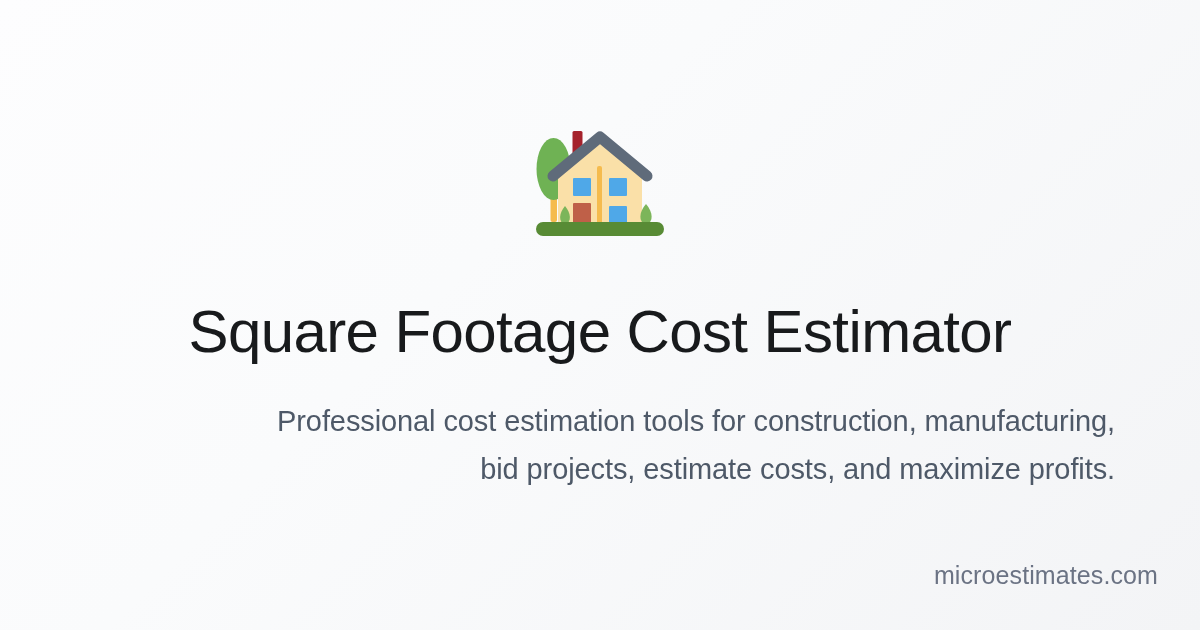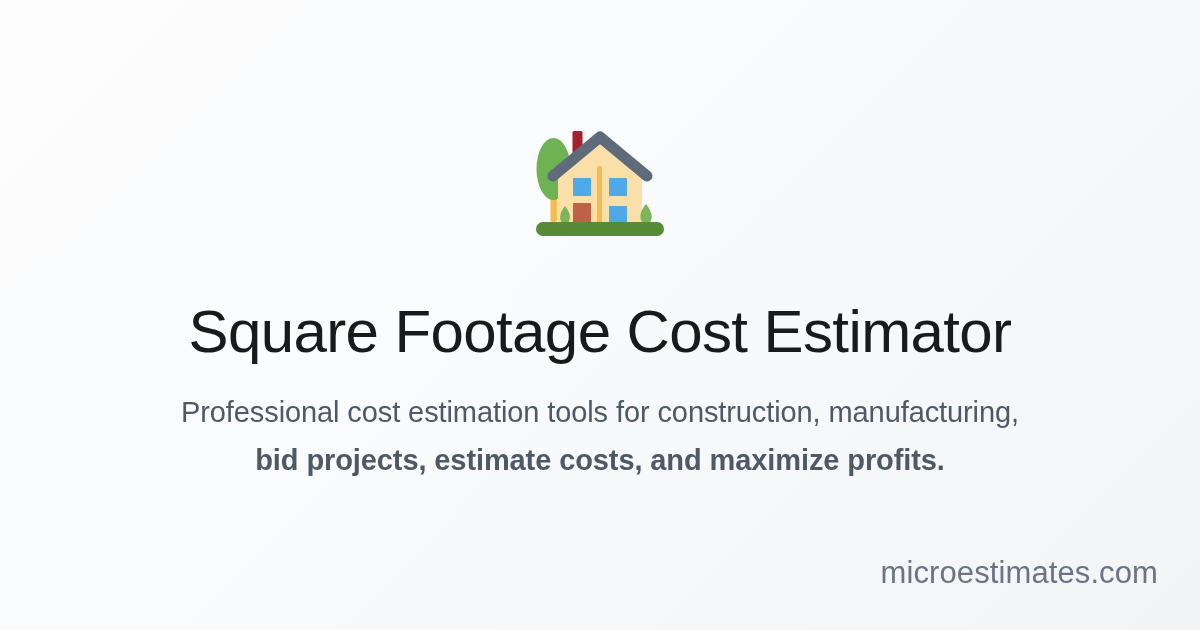--- a/index.html
+++ b/index.html
@@ -36,52 +36,52 @@
     justify-content: center;
   }
   .house-icon {
     display: block;
     width: 150px;
     height: 130px;
   }
 
   
   .headline {
-    margin: 0;
+    margin: 9px;
     padding: 0 60px;
     width: 100%;
     box-sizing: border-box;
     text-align: center;
     font-size: 60px;
     line-height: 1.06;
     font-weight: 400;
     letter-spacing: -0.6px;
     color: #181a1c;
     margin-top: 52px;
   }
 
   
   .subtitle {
     margin: 12px;
     margin-top: 24px;
     width: 1030px;
-    text-align: center;
+    text-align: right;
     font-size: 29px;
     line-height: 48px;
     font-weight: 400;
     color: #4e5968;
     letter-spacing: -0.1px;
   }
 
   
   .domain {
     position: absolute;
     right: 42px;
     bottom: 42px;
-    font-size: 31px;
+    font-size: 25px;
     line-height: 1;
     font-weight: 400;
     color: #6b7384;
     letter-spacing: 0.1px;
   }
 </style>
 </head>
 <body>
 
 <div class="og-card">
@@ -112,18 +112,18 @@
       <path d="M121 86 C128 94 129 104 121 107 C113 104 114 94 121 86 Z" fill="#7cb55a"></path>
 
       <rect x="11" y="104" width="128" height="14" rx="7" fill="#588b35"></rect>
     </svg>
   </div>
 
   <h1 class="headline">Square Footage Cost Estimator</h1>
 
   <p class="subtitle">
     <span style="display: block;">Professional cost estimation tools for construction, manufacturing,</span>
-    <span style="display: block; font-weight: bold;">bid projects, estimate costs, and maximize profits.</span>
+    <span style="display: block;">bid projects, estimate costs, and maximize profits.</span>
   </p>
 
   <div class="domain">microestimates.com</div>
 
 </div>
 
 </body></html>

